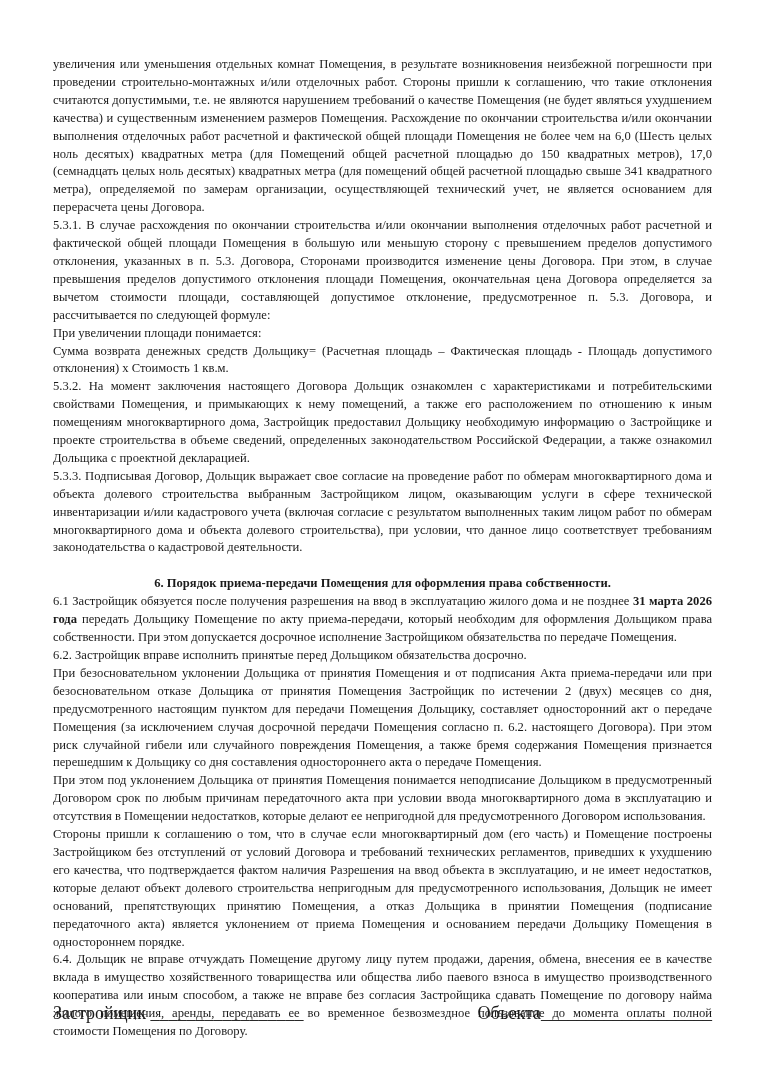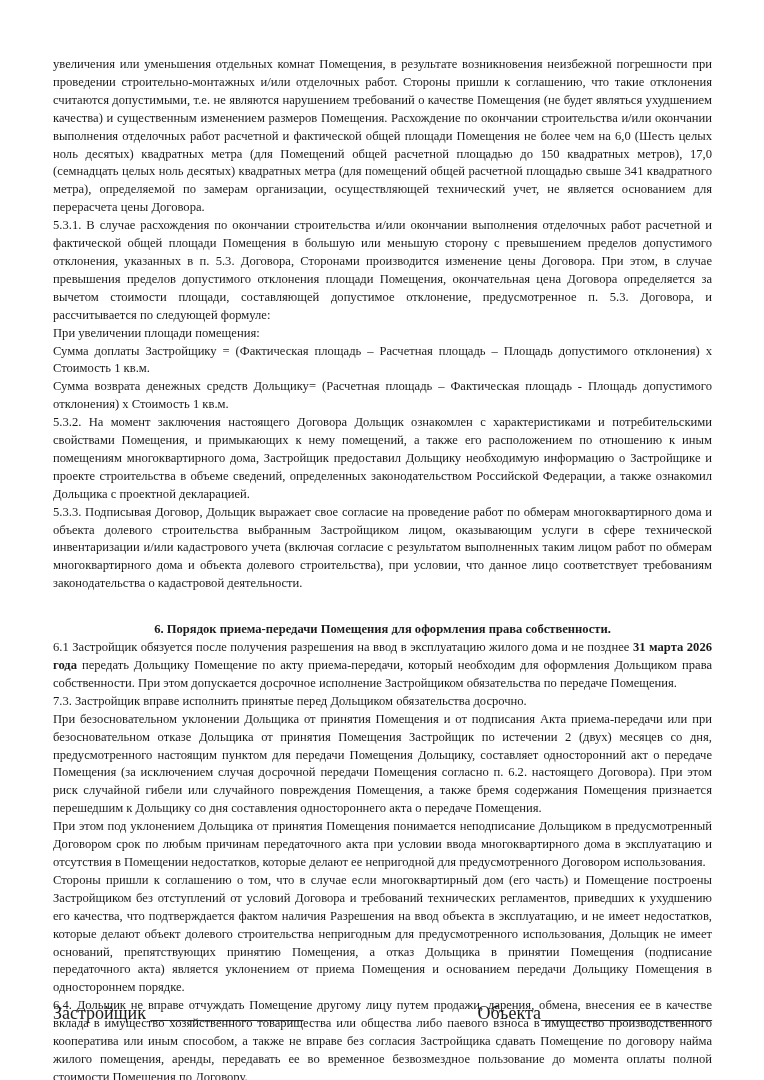--- a/index.html
+++ b/index.html
@@ -25,21 +25,21 @@
     line-height: 17.9px;
     text-align: justify;
   }
   .para {
     margin: 0;
     padding: 0;
   }
   .para.heading {
     text-align: center;
     font-weight: bold;
-    margin-top: 28px;
+    margin-top: 18px;
   }
   .run-bold {
     font-weight: bold;
   }
   .signature-row {
     position: absolute;
     left: 53px;
     top: 1004px;
     width: 659px;
     display: flex;
@@ -53,28 +53,27 @@
   }
 </style>
 </head>
 <body>
 
 <div class="page">
   <div class="doc-body">
 
   <p class="para"><span>увеличения или уменьшения отдельных комнат Помещения, в результате возникновения неизбежной погрешности при проведении строительно-монтажных и/или отделочных работ. Стороны пришли к соглашению, что такие отклонения считаются допустимыми, т.е. не являются нарушением требований о качестве Помещения (не будет являться ухудшением качества) и существенным изменением размеров Помещения. Расхождение по окончании строительства и/или окончании выполнения отделочных работ расчетной и фактической общей площади Помещения не более чем на 6,0 (Шесть целых ноль десятых) квадратных метра (для Помещений общей расчетной площадью до 150 квадратных метров), 17,0 (семнадцать целых ноль десятых) квадратных метра (для помещений общей расчетной площадью свыше 341 квадратного метра), определяемой по замерам организации, осуществляющей технический учет, не является основанием для перерасчета цены Договора.</span></p>
       <p class="para"><span>5.3.1. В случае расхождения по окончании строительства и/или окончании выполнения отделочных работ расчетной и фактической общей площади Помещения в большую или меньшую сторону с превышением пределов допустимого отклонения, указанных в п. 5.3. Договора, Сторонами производится изменение цены Договора. При этом, в случае превышения пределов допустимого отклонения площади Помещения, окончательная цена Договора определяется за вычетом стоимости площади, составляющей допустимое отклонение, предусмотренное п. 5.3. Договора, и рассчитывается по следующей формуле:</span></p>
-      <p class="para"><span>При увеличении площади помещения:</span></p>
-      <p class="para"><span>Сумма доплаты Застройщику = (Фактическая площадь – Расчетная площадь – Площадь допустимого отклонения) х Стоимость 1 кв.м.</span></p>
+      <p class="para"><span>При увеличении площади понимается:</span></p>
       <p class="para"><span>Сумма возврата денежных средств Дольщику= (Расчетная площадь – Фактическая площадь - Площадь допустимого отклонения) х Стоимость 1 кв.м.</span></p>
       <p class="para"><span>5.3.2. На момент заключения настоящего Договора Дольщик ознакомлен с характеристиками и потребительскими свойствами Помещения, и примыкающих к нему помещений, а также его расположением по отношению к иным помещениям многоквартирного дома, Застройщик предоставил Дольщику необходимую информацию о Застройщике и проекте строительства в объеме сведений, определенных законодательством Российской Федерации, а также ознакомил Дольщика с проектной декларацией.</span></p>
       <p class="para"><span>5.3.3. Подписывая Договор, Дольщик выражает свое согласие на проведение работ по обмерам многоквартирного дома и объекта долевого строительства выбранным Застройщиком лицом, оказывающим услуги в сфере технической инвентаризации и/или кадастрового учета (включая согласие с результатом выполненных таким лицом работ по обмерам многоквартирного дома и объекта долевого строительства), при условии, что данное лицо соответствует требованиям законодательства о кадастровой деятельности.</span></p>
       <p class="para heading"><span class="run-bold">6. Порядок приема-передачи Помещения для оформления права собственности.</span></p>
       <p class="para"><span>6.1 Застройщик обязуется после получения разрешения на ввод в эксплуатацию жилого дома и не позднее </span><span class="run-bold">31 марта 2026 года</span><span> передать Дольщику Помещение по акту приема-передачи, который необходим для оформления Дольщиком права собственности. При этом допускается досрочное исполнение Застройщиком обязательства по передаче Помещения.</span></p>
-      <p class="para"><span>7.3. Застройщик вправе исполнить принятые перед Дольщиком обязательства досрочно.</span></p>
+      <p class="para"><span>6.2. Застройщик вправе исполнить принятые перед Дольщиком обязательства досрочно.</span></p>
       <p class="para"><span>При безосновательном уклонении Дольщика от принятия Помещения и от подписания Акта приема-передачи или при безосновательном отказе Дольщика от принятия Помещения Застройщик по истечении 2 (двух) месяцев со дня, предусмотренного настоящим пунктом для передачи Помещения Дольщику, составляет односторонний акт о передаче Помещения (за исключением случая досрочной передачи Помещения согласно п. 6.2. настоящего Договора). При этом риск случайной гибели или случайного повреждения Помещения, а также бремя содержания Помещения признается перешедшим к Дольщику со дня составления одностороннего акта о передаче Помещения.</span></p>
       <p class="para"><span>При этом под уклонением Дольщика от принятия Помещения понимается неподписание Дольщиком в предусмотренный Договором срок по любым причинам передаточного акта при условии ввода многоквартирного дома в эксплуатацию и отсутствия в Помещении недостатков, которые делают ее непригодной для предусмотренного Договором использования.</span></p>
       <p class="para"><span>Стороны пришли к соглашению о том, что в случае если многоквартирный дом (его часть) и Помещение построены Застройщиком без отступлений от условий Договора и требований технических регламентов, приведших к ухудшению его качества, что подтверждается фактом наличия Разрешения на ввод объекта в эксплуатацию, и не имеет недостатков, которые делают объект долевого строительства непригодным для предусмотренного использования, Дольщик не имеет оснований, препятствующих принятию Помещения, а отказ Дольщика  в принятии Помещения (подписание передаточного акта) является уклонением от приема Помещения и основанием передачи Дольщику Помещения в одностороннем порядке.</span></p>
       <p class="para"><span>6.4. Дольщик не вправе отчуждать Помещение другому лицу путем продажи, дарения, обмена, внесения ее в качестве вклада в имущество хозяйственного товарищества или общества либо паевого взноса в имущество производственного кооператива или иным способом, а также не вправе без согласия Застройщика сдавать Помещение по договору найма жилого помещения, аренды, передавать ее во временное безвозмездное пользование до момента оплаты полной стоимости Помещения по Договору.</span></p>
     </div>
 
   <div class="signature-row">
     <span class="signature-item"><span>Застройщик </span><span>_________________</span></span>
     <span class="signature-item"><span>Объекта</span><span>___________________</span></span>
   </div>

